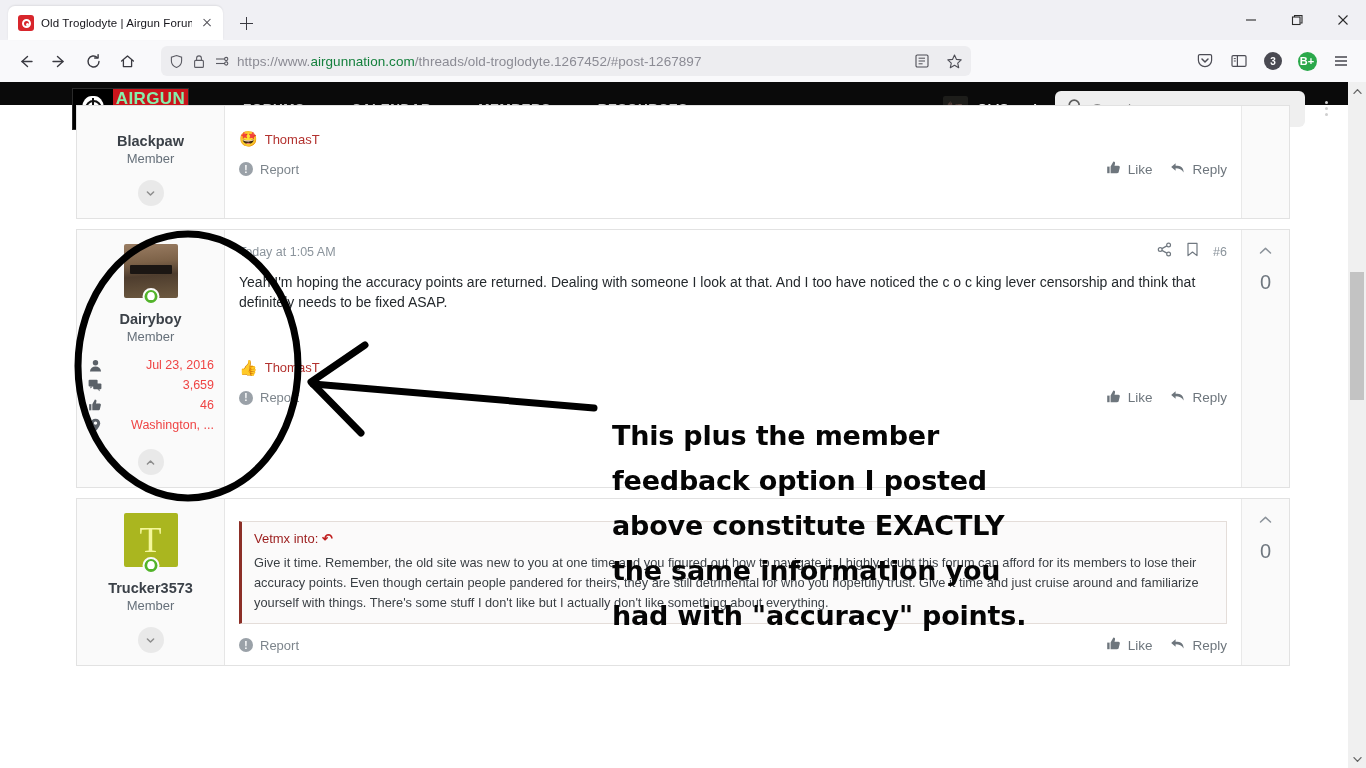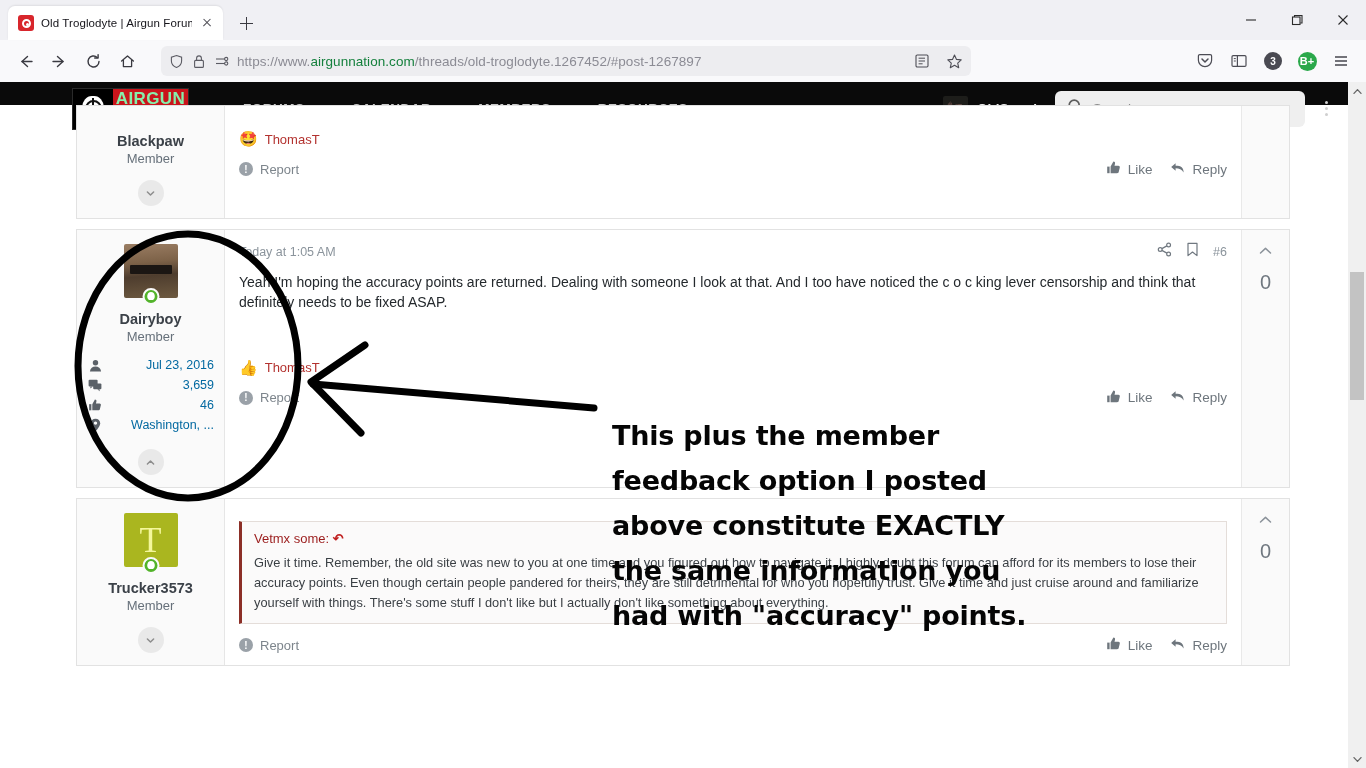--- a/index.html
+++ b/index.html
@@ -189,21 +189,21 @@
     content: ""; width: 7px; height: 7px; border-radius: 50% 50% 40% 40%; background: #fff;
     box-shadow: 0 -1px 0 0 #fff;
   }
   .side-name {
     margin-top: 13px; font-size: 14.5px; color: #3b4148; font-weight: 600; text-align: center;
   }
   .side-title { font-size: 13px; color: #66707a; margin-top: 2px; }
   .side-stats { width: 100%; margin-top: 11px; padding: 0 2px; }
   .stat-row {
     display: flex; align-items: center; justify-content: flex-end;
-    font-size: 12.5px; color: #0369a1; padding: 3px 0; gap: 6px;
+    font-size: 12.5px; color: #ef4444; padding: 3px 0; gap: 6px;
   }
   .stat-icon { width: 16px; flex: 0 0 16px; display: flex; justify-content: center; color: #5b6168; }
   .stat-val { flex: 1 1 auto; text-align: right; white-space: nowrap; overflow: hidden; }
   .chev-btn {
     width: 26px; height: 26px; border-radius: 50%; background: #e9e9e9;
     display: flex; align-items: center; justify-content: center; margin-top: 14px; cursor: pointer;
   }
   .post-main { flex: 1 1 auto; padding: 12px 14px 10px 14px; display: flex; flex-direction: column; min-width: 0; }
   .post-head { display: flex; align-items: center; }
   .post-time { font-size: 12.5px; color: #8b949c; }
@@ -616,21 +616,21 @@
             <svg width="11" height="11" viewBox="0 0 11 11">
                 <path d="M2.4 4 L5.5 7 L8.6 4" fill="none" stroke="#8d8d8d" stroke-width="1.5" stroke-linecap="round" stroke-linejoin="round"></path>
               </svg>
           </div>
         </div>
 
         <div class="post-main">
 
           <div class="quote">
             <div class="quote-author">
-              <span>Vetmx some:</span>
+              <span>Vetmx into:</span>
               <span class="reply-arrow">↶</span>
             </div>
             <div class="quote-text">Give it time. Remember, the old site was new to you at one time and you figured out how to navigate it. I highly doubt this forum can afford for its members to lose their accuracy points. Even though certain people pandered for theirs, they are still detrimental for who you hopefully trust. Give it time and just cruise around and familiarize yourself with things. There's some stuff I don't like but I actually don't like something about everything.</div>
           </div>
 
 
           <div class="post-foot">
             <div class="report">
               <span class="ico-warn">!</span>
               <span>Report</span>

